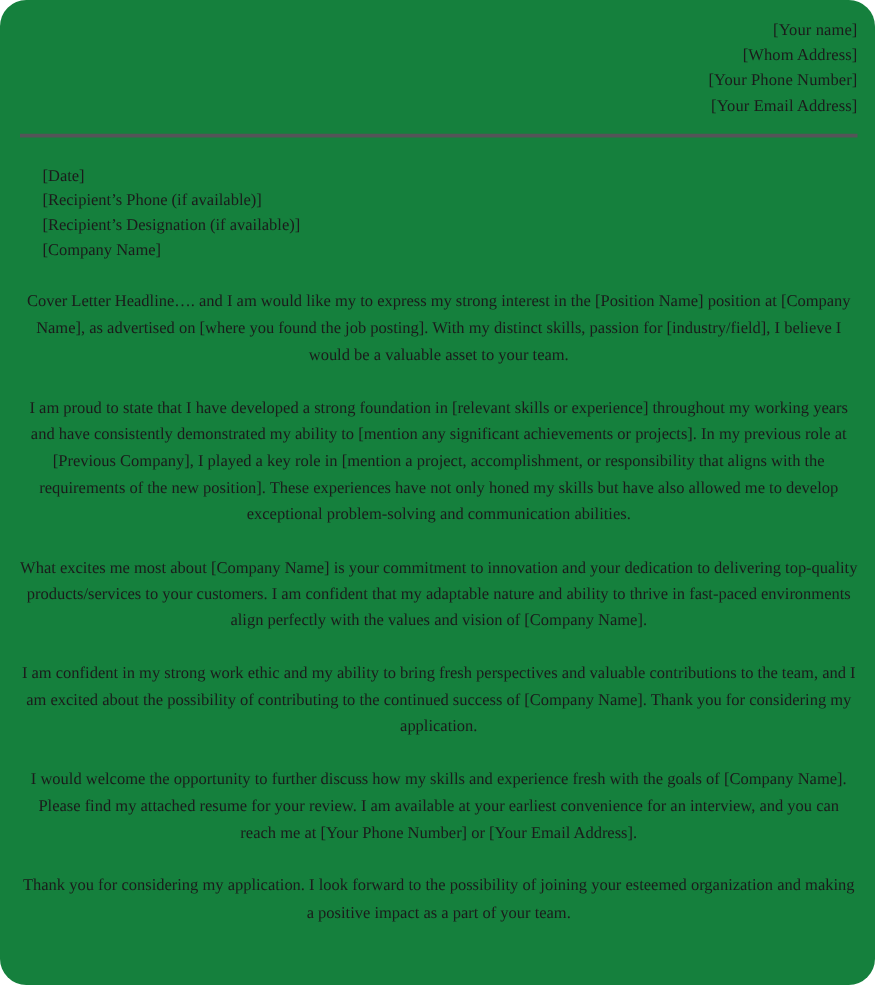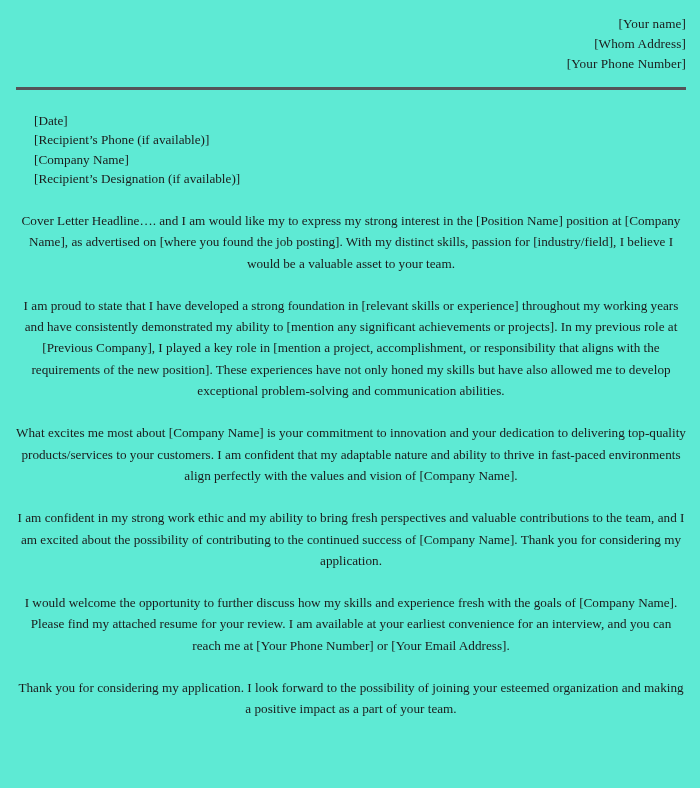--- a/index.html
+++ b/index.html
@@ -13,23 +13,24 @@
     height: 788px;
     font-family: "Liberation Serif", "DejaVu Serif", serif;
     color: #1b1b1b;
     overflow: hidden;
   }
 
   .page {
     position: relative;
     width: 700px;
     height: 788px;
-    background: #5eead4;
+    background: #15803d;
     box-sizing: border-box;
     padding: 0 14px;
+    border-radius: 21px;
   }
 
   
   .sender-block {
     padding-top: 14px;
     text-align: right;
     padding-right: 0px;
   }
   .sender-line {
     font-size: 13.2px;
@@ -80,29 +81,30 @@
 </style>
 </head>
 <body>
 
 <div class="page">
 
   <div class="sender-block">
     <div class="sender-line">[Your name]</div>
     <div class="sender-line">[Whom Address]</div>
     <div class="sender-line">[Your Phone Number]</div>
+    <div class="sender-line">[Your Email Address]</div>
   </div>
 
   <div class="divider"></div>
 
   <div class="recipient-block">
     <div class="recipient-line">[Date]</div>
     <div class="recipient-line">[Recipient’s Phone (if available)]</div>
+    <div class="recipient-line">[Recipient’s Designation (if available)]</div>
     <div class="recipient-line">[Company Name]</div>
-    <div class="recipient-line">[Recipient’s Designation (if available)]</div>
   </div>
 
 
   <div class="body-block">
     <p class="para">Cover Letter Headline…. and I am would like my to express my strong interest in the [Position Name] position at [Company Name], as advertised on [where you found the job posting]. With my distinct skills, passion for [industry/field], I believe I would be a valuable asset to your team.</p>
     <p class="para">I am proud to state that I have developed a strong foundation in [relevant skills or experience] throughout my working years and have consistently demonstrated my ability to [mention any significant achievements or projects]. In my previous role at [Previous Company], I played a key role in [mention a project, accomplishment, or responsibility that aligns with the requirements of the new position]. These experiences have not only honed my skills but have also allowed me to develop exceptional problem-solving and communication abilities.</p>
     <p class="para">What excites me most about [Company Name] is your commitment to innovation and your dedication to delivering top-quality products/services to your customers. I am confident that my adaptable nature and ability to thrive in fast-paced environments align perfectly with the values and vision of [Company Name].</p>
     <p class="para">I am confident in my strong work ethic and my ability to bring fresh perspectives and valuable contributions to the team, and I am excited about the possibility of contributing to the continued success of [Company Name]. Thank you for considering my application.</p>
     <p class="para">I would welcome the opportunity to further discuss how my skills and experience fresh with the goals of [Company Name]. Please find my attached resume for your review. I am available at your earliest convenience for an interview, and you can reach me at [Your Phone Number] or [Your Email Address].</p>
     <p class="para">Thank you for considering my application. I look forward to the possibility of joining your esteemed organization and making a positive impact as a part of your team.</p>

